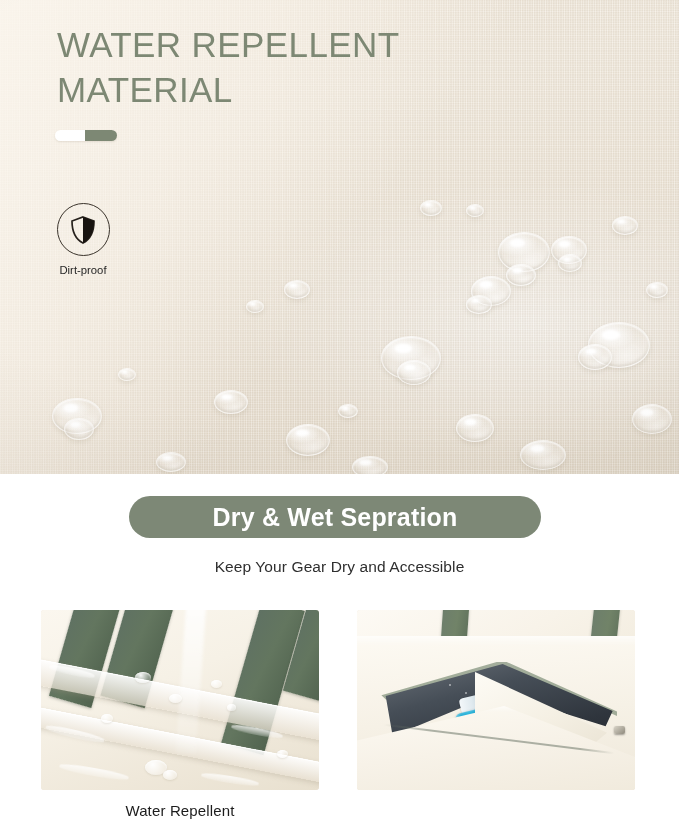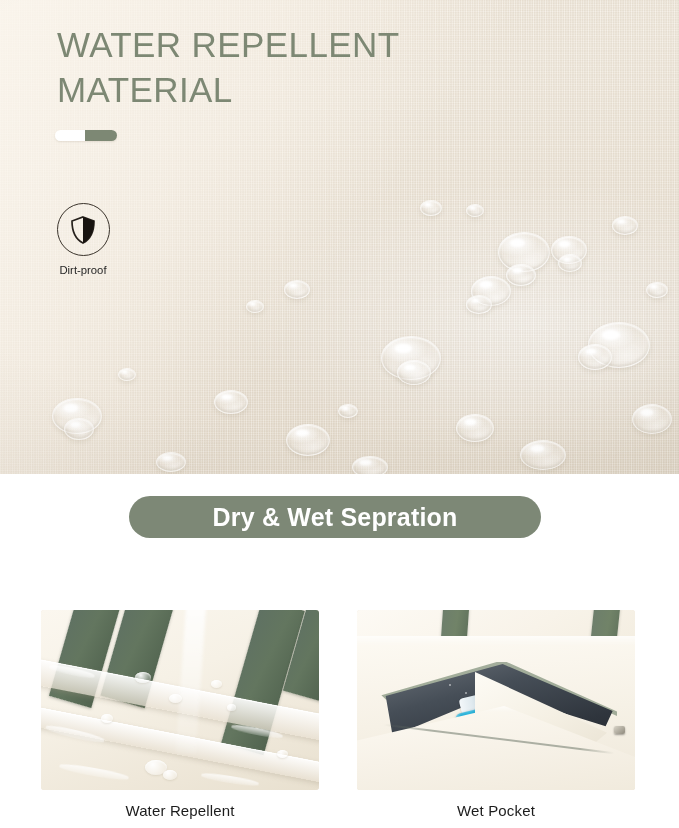--- a/index.html
+++ b/index.html
@@ -342,20 +342,21 @@
 
 
     </div>
   </section>
 
   <section class="mid">
 
     <div class="title-pill">
       <span>Dry &amp; Wet Sepration</span>
     </div>
+    <p class="subtitle">Keep Your Gear Dry and Accessible</p>
 
     <div class="cards">
 
       <div class="card left">
         <div class="photo">
           <div class="wr-bg"></div>
           <div class="wr-strap s1"></div>
           <div class="wr-strap s2"></div>
           <div class="wr-strap s3"></div>
           <div class="wr-strap s4"></div>
@@ -396,19 +397,18 @@
             <div class="wp-bottle-cap"></div>
             <div class="wp-bottle-body">
               <div class="wp-bottle-label"></div>
             </div>
           </div>
           <div class="wp-flap"></div>
           <div class="wp-front"></div>
           <div class="wp-zipline"></div>
           <div class="wp-zip"></div>
         </div>
-        <div class="caption">Wet Pocket</div>
       </div>
 
     </div>
   </section>
 
 </div>
 
 </body></html>

